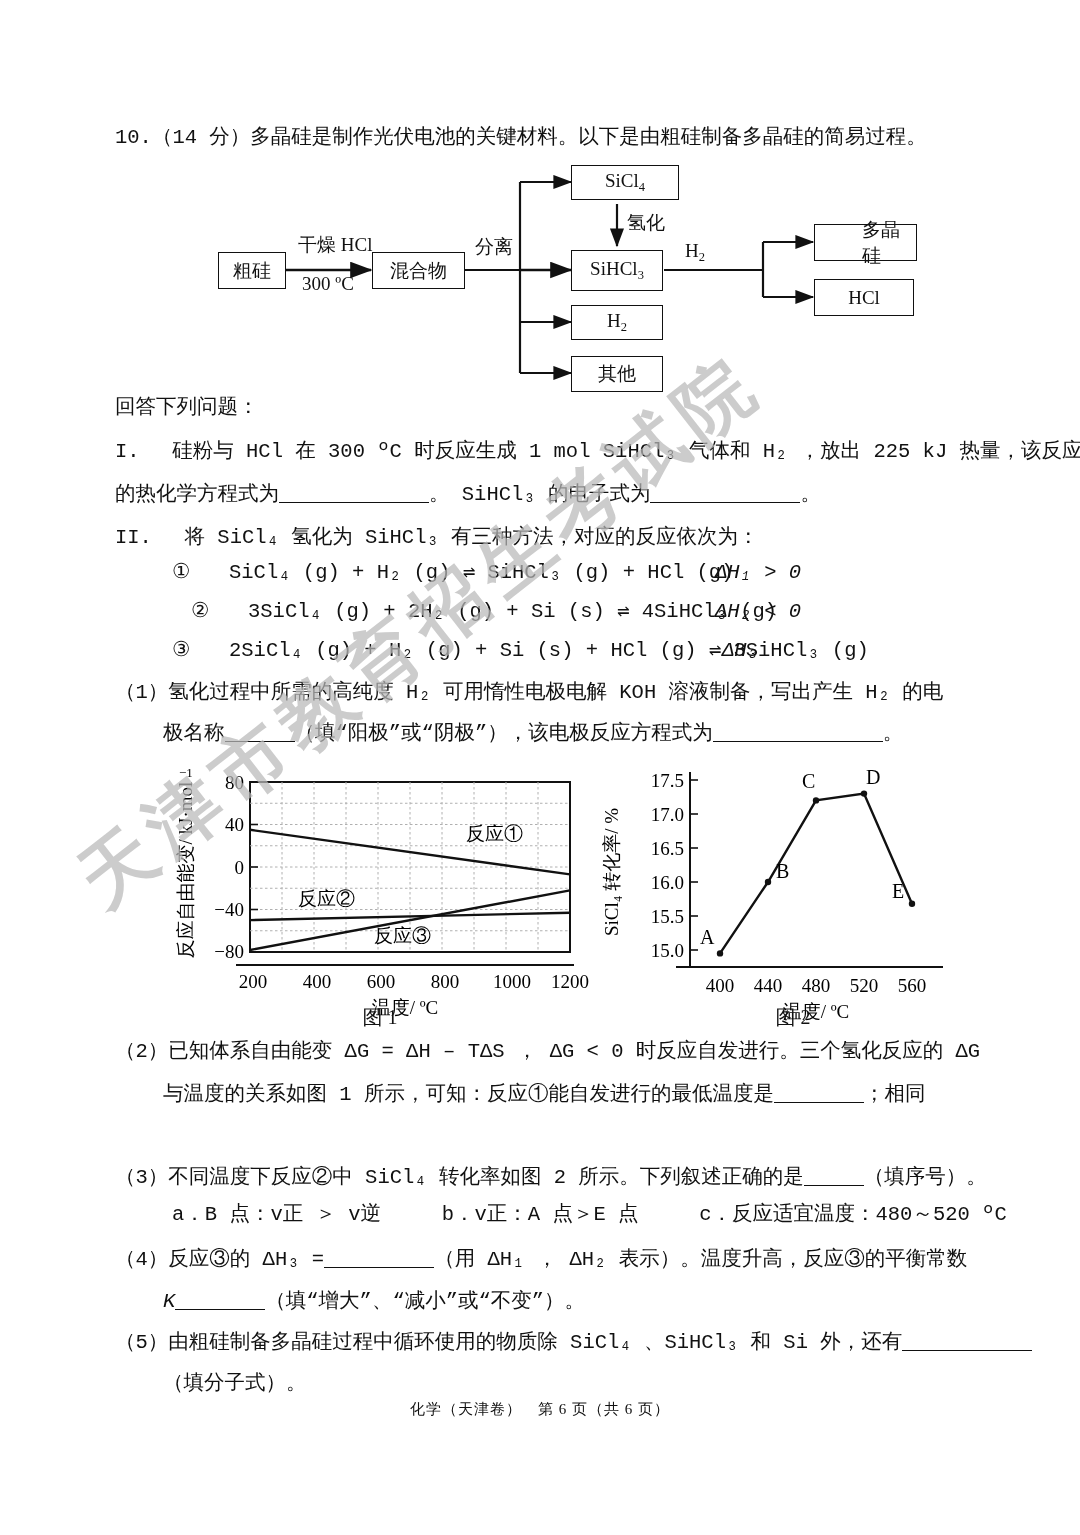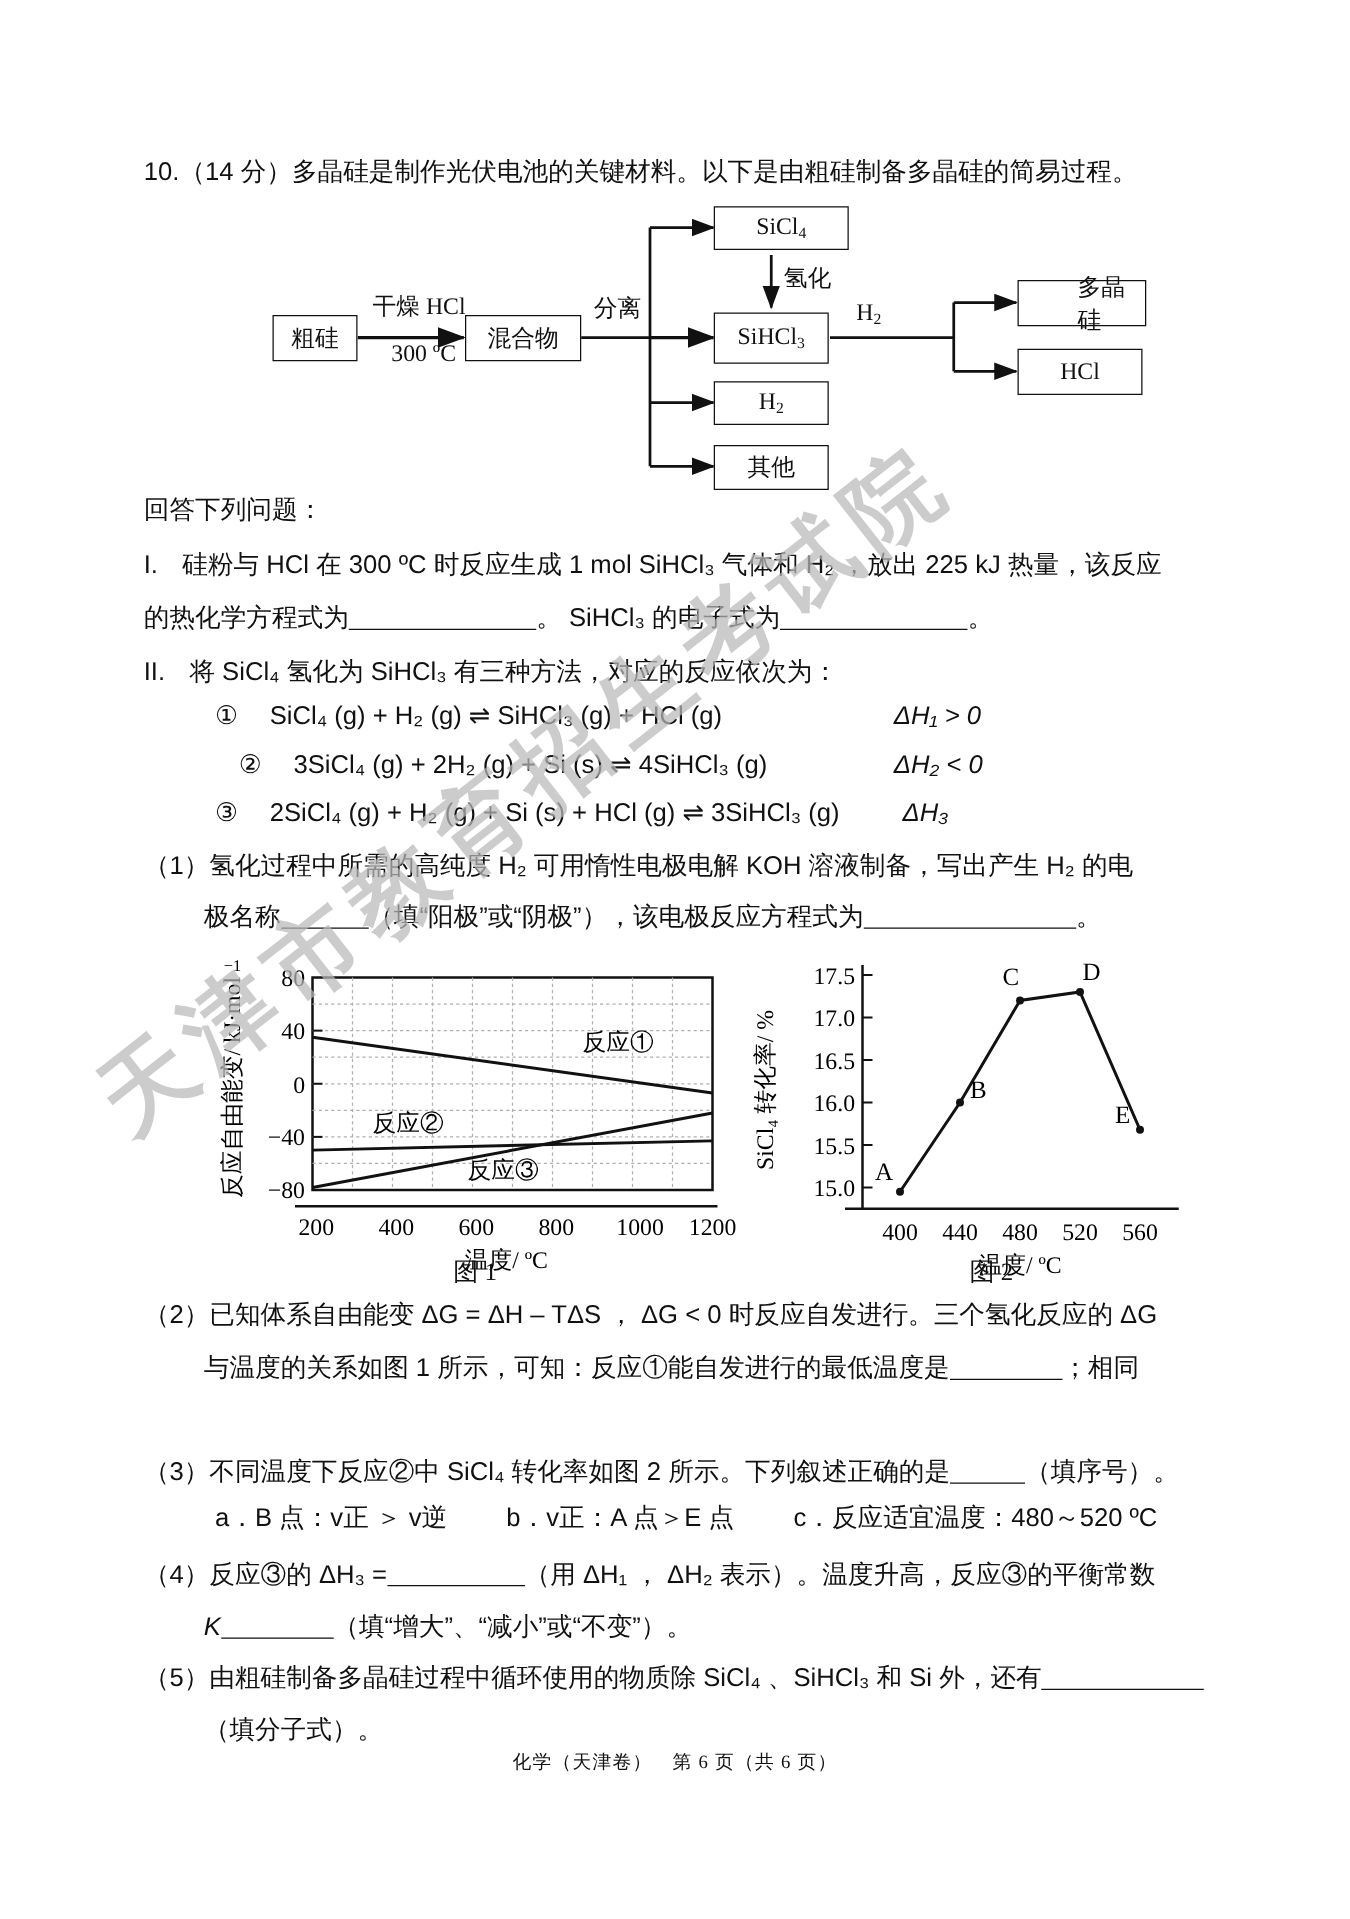--- a/index.html
+++ b/index.html
@@ -20,21 +20,21 @@
     font-family:"Liberation Serif",serif;
     color:#b9b9b9;opacity:.72;white-space:nowrap;
     font-weight:bold;
   }
   .wm1{left:120px;top:830px;font-size:74px;transform:rotate(-38deg);transform-origin:left bottom;letter-spacing:10px;}
 
   
   .q-line{
     position:absolute;font-size:20.5px;line-height:1.0;white-space:nowrap;
   }
-  .cn{font-family:Liberation Sans, sans-serif;}
+  .cn{font-family:Liberation Mono, monospace;}
   sub{font-size:.66em;vertical-align:-.28em;}
   .it{font-style:italic;}
   .blank{display:inline-block;border-bottom:1.4px solid #111;vertical-align:-3px;}
   .b60{width:60px}.b90{width:90px}.b110{width:110px}.b130{width:130px}
   .b150{width:150px}.b170{width:170px}.b185{width:185px}.b70{width:70px}
 
   
   .flow{position:absolute;left:190px;top:160px;width:700px;height:240px;z-index:2;}
   .fbox{
     position:absolute;border:1.7px solid #111;background:#fff;
@@ -114,21 +114,21 @@
         <span>其他</span>
       </div>
     <div class="fbox" style="left:624px;top:64px;width:103px;height:37px;padding-left:47px;">
         <span>多晶硅</span>
       </div>
     <div class="fbox" style="left:624px;top:119px;width:100px;height:37px;text-align:center;">
         <span>HCl</span>
       </div>
 
     <div class="flabel" style="left:108px;top:72px;">干燥 HCl</div>
-    <div class="flabel" style="left:112px;top:113px;margin-left:11px;">300 ºC</div>
+    <div class="flabel" style="left:112px;top:113px;">300 ºC</div>
     <div class="flabel" style="left:285px;top:74px;">分离</div>
     <div class="flabel" style="left:437px;top:50px;">氢化</div>
     <div class="flabel" style="left:495px;top:80px;"><span>H</span><sub>2</sub></div>
   </div>
 
   <div class="q-line cn" style="left:115px;top:398px;">回答下列问题：</div>
 
   <div class="q-line cn" style="left:115px;top:442px;">
     <span>I.</span>
     <span style="display:inline-block;width:8px"></span>

